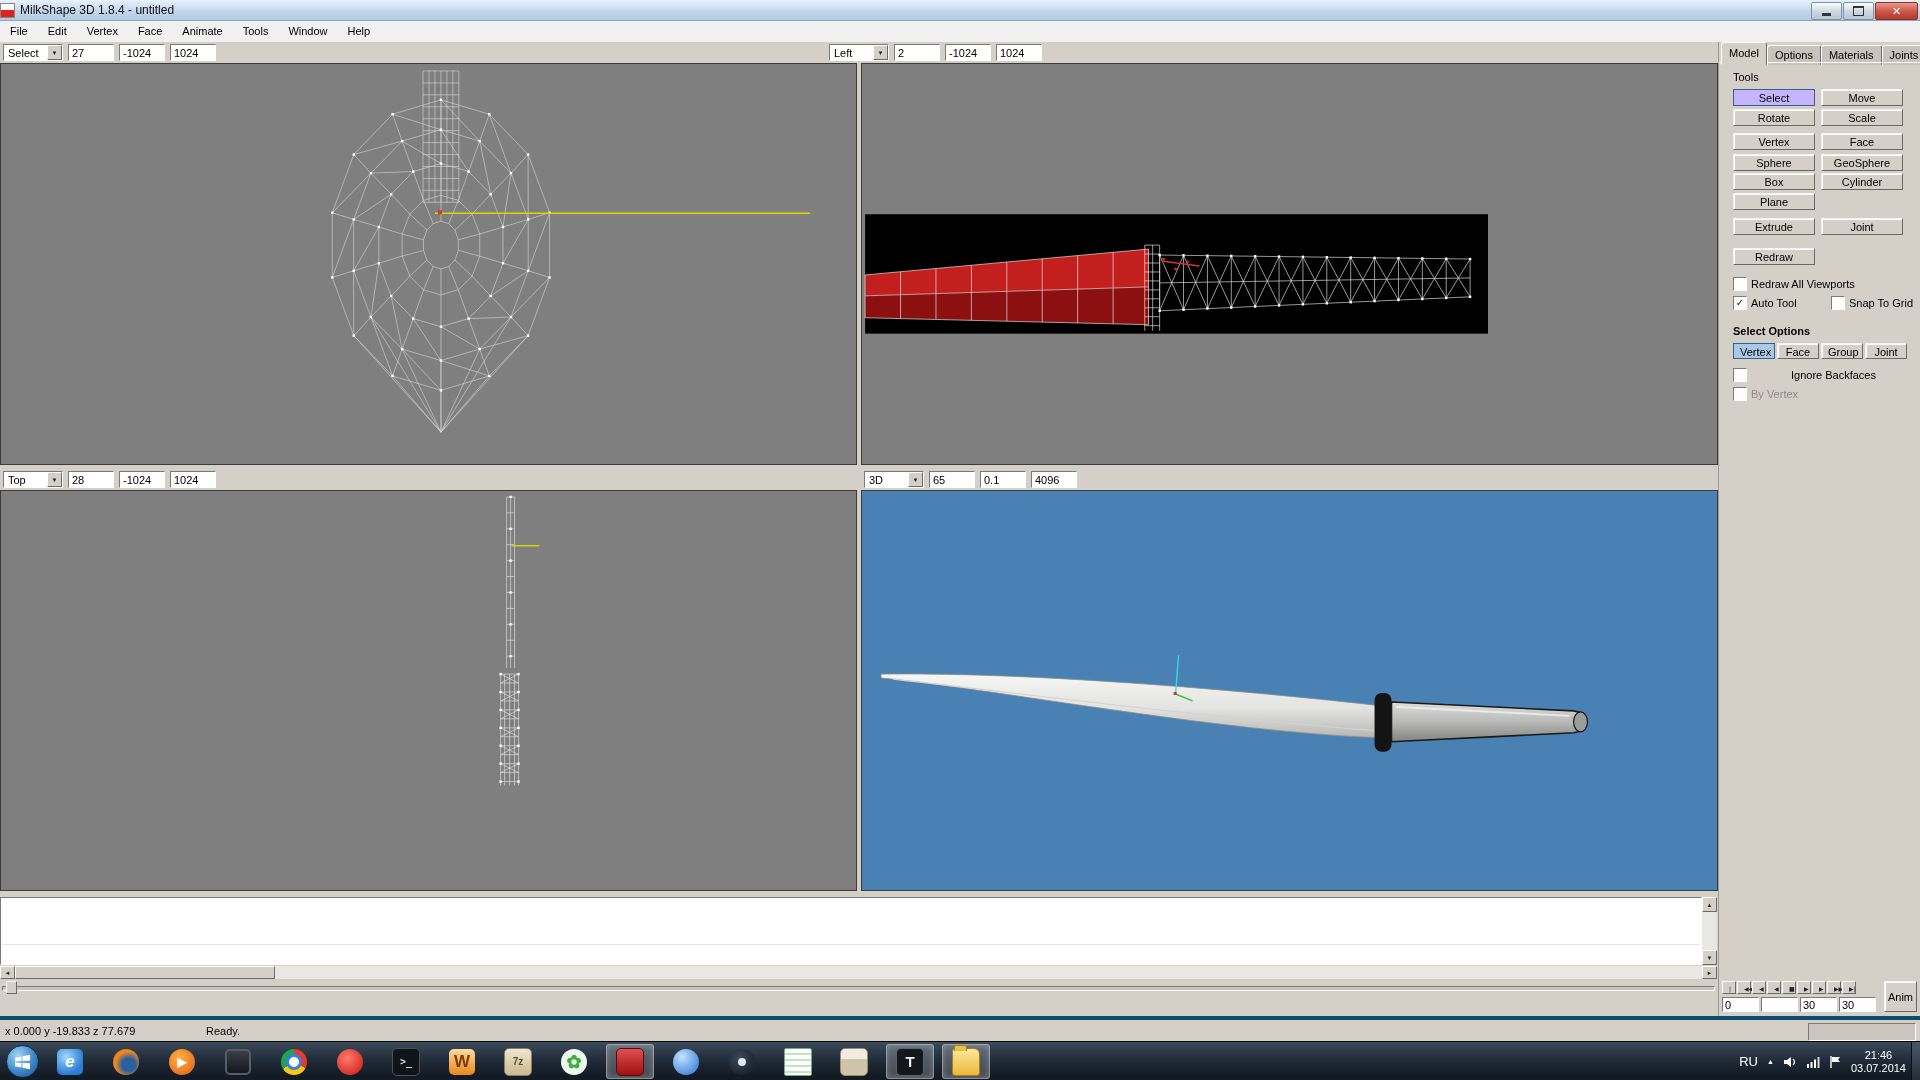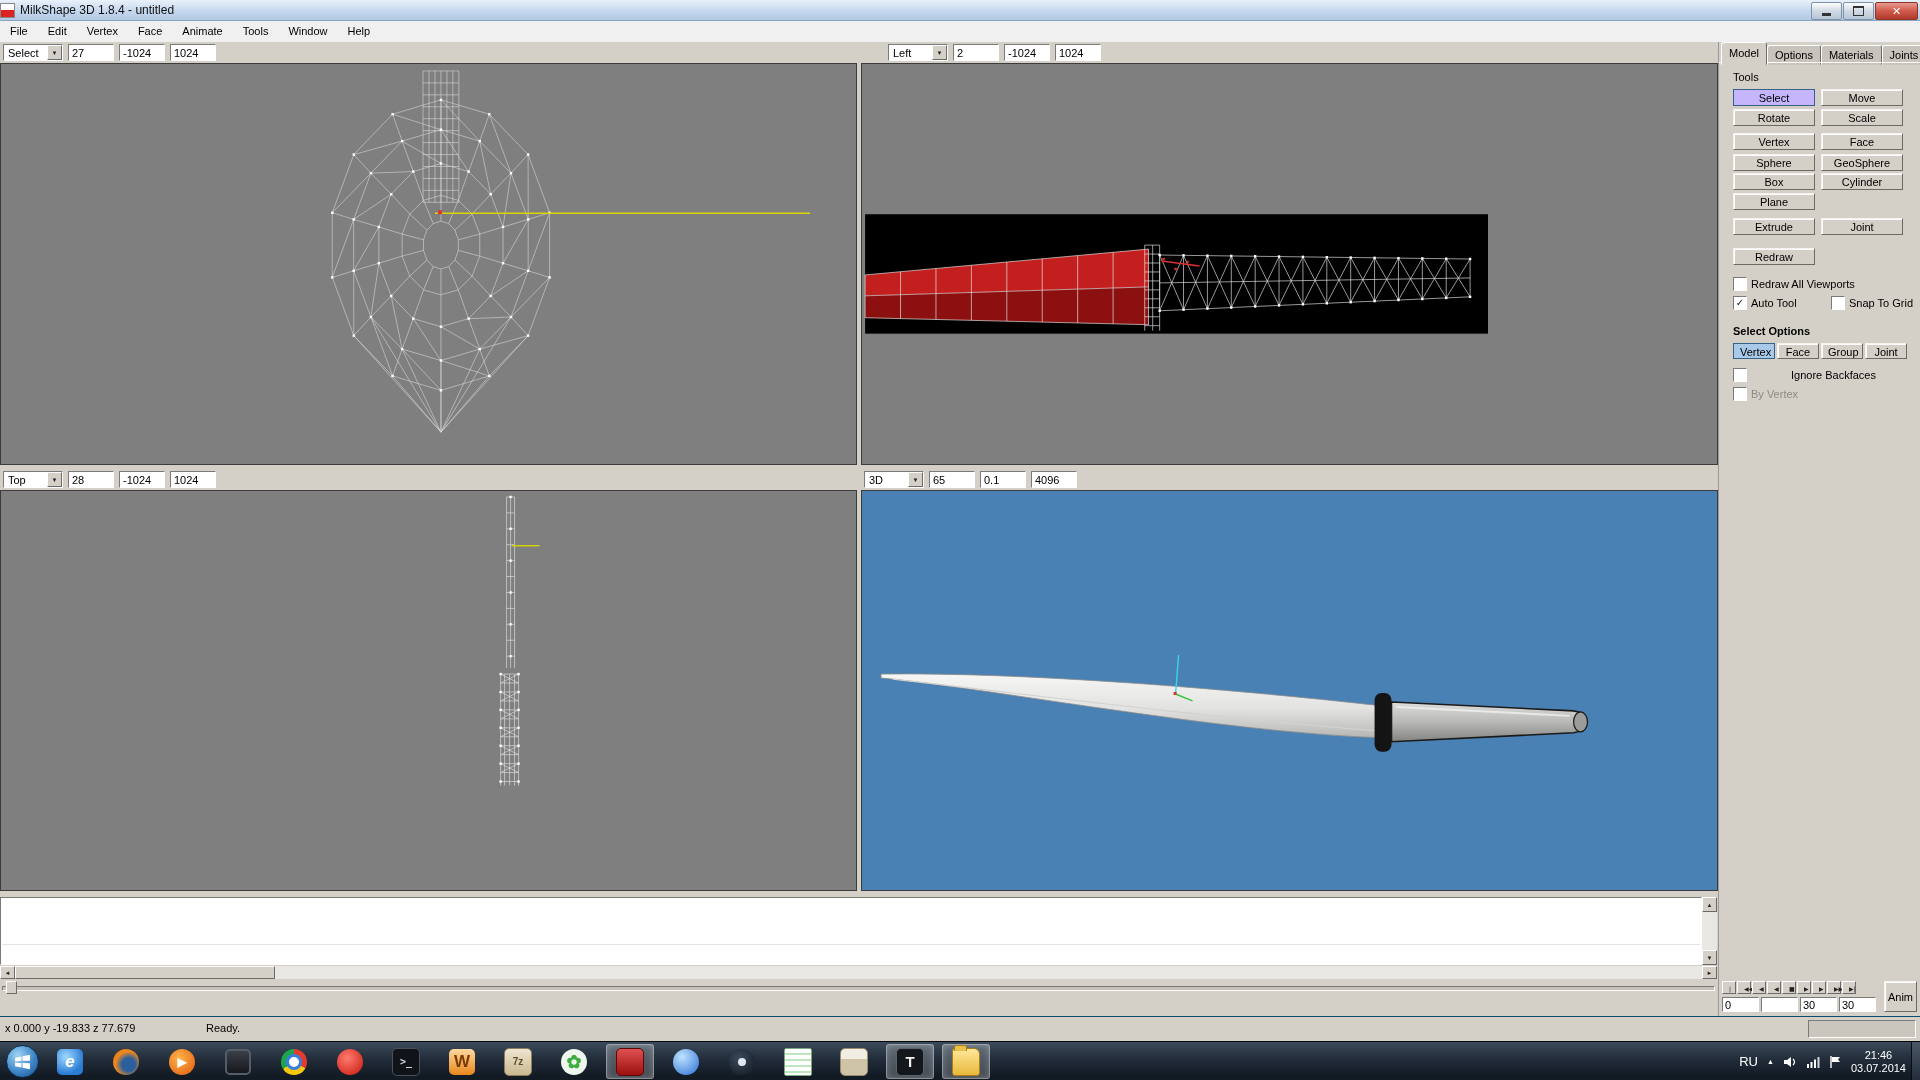--- a/index.html
+++ b/index.html
@@ -93,21 +93,21 @@
   .pb-btn{position:absolute;top:3px;width:14px;height:13px;background:#d4d0c8;border:1px solid;
     border-color:#fff #6a6a6a #6a6a6a #fff;box-sizing:border-box;font-size:6px;text-align:center;line-height:11px;color:#222;
     font-family:"DejaVu Sans",sans-serif;}
   .anim-field{position:absolute;top:19px;width:37px;height:15px;background:#fff;border:1px solid;
     border-color:#7a7a7a #fff #fff #7a7a7a;font-family:"Liberation Sans",sans-serif;font-size:11px;padding:0 2px;outline:none;box-sizing:border-box;}
   #anim-btn{position:absolute;right:3px;top:3px;width:33px;height:31px;background:#d4d0c8;
     border:1px solid;border-color:#f5f3ef #6d6a64 #6d6a64 #f5f3ef;box-shadow:inset 1px 1px 0 #fff;
     font-size:11px;display:flex;align-items:center;justify-content:center;}
 
   
-  #statusbar{left:0;top:1016px;width:1920px;height:25px;background:#d4d0c8;border-top:1px solid #0c4a6e;box-sizing:border-box;}
+  #statusbar{left:0;top:1016px;width:1920px;height:25px;background:#d4d0c8;border-top:4px solid #0c4a6e;box-sizing:border-box;}
   #status-coords{position:absolute;left:5px;top:5px;}
   #status-msg{position:absolute;left:206px;top:5px;}
   #status-inset{position:absolute;right:4px;top:3px;width:106px;height:16px;border:1px solid;border-color:#7a7a7a #fff #fff #7a7a7a;background:#cac6be;}
 
   
   #taskbar{left:0;top:1041px;width:1920px;height:39px;
     background:linear-gradient(#3b4a5a,#222d3a 45%,#121a24 90%);border-top:1px solid #07090c;box-sizing:border-box;}
   #start-orb{position:absolute;left:6px;top:3px;width:33px;height:33px;border-radius:50%;
     background:radial-gradient(circle at 35% 30%,#9fd4f5,#3f86c8 55%,#1b4d86);border:1px solid #0d2c50;box-sizing:border-box;
     display:flex;align-items:center;justify-content:center;}
@@ -176,21 +176,21 @@
 
 <div class="vp-header abs" style="left:0;top:42px;width:857px;">
   <div class="dropdown">
     <span>Select</span>
     <span class="dd-arrow"></span>
   </div>
   <input class="vp-field" value="27" style="">
   <input class="vp-field" value="-1024" style="">
   <input class="vp-field" value="1024" style="">
 </div>
-<div class="vp-header abs" style="left:885px;top:42px;width:857px;">
+<div class="vp-header abs" style="left:826px;top:42px;width:857px;">
   <div class="dropdown">
     <span>Left</span>
     <span class="dd-arrow"></span>
   </div>
   <input class="vp-field" value="2" style="">
   <input class="vp-field" value="-1024" style="">
   <input class="vp-field" value="1024" style="">
 </div>
 <div class="vp-header abs" style="left:0;top:469px;width:857px;">
   <div class="dropdown">

